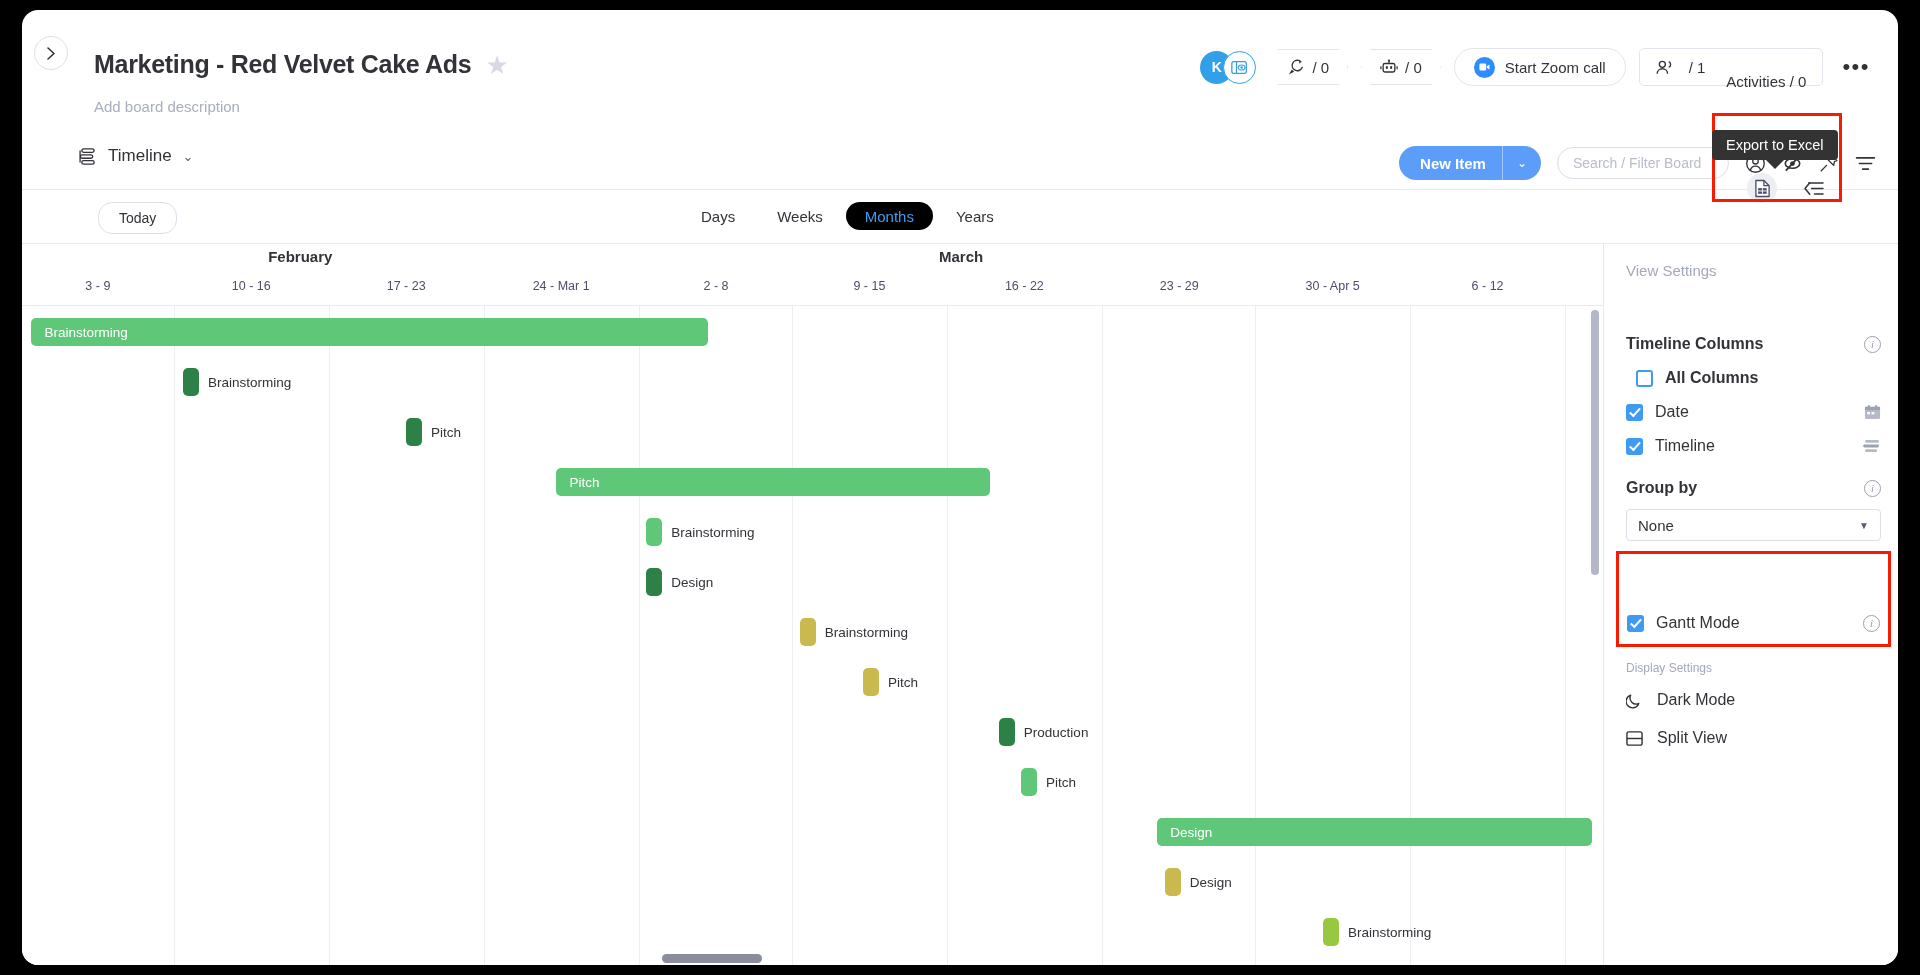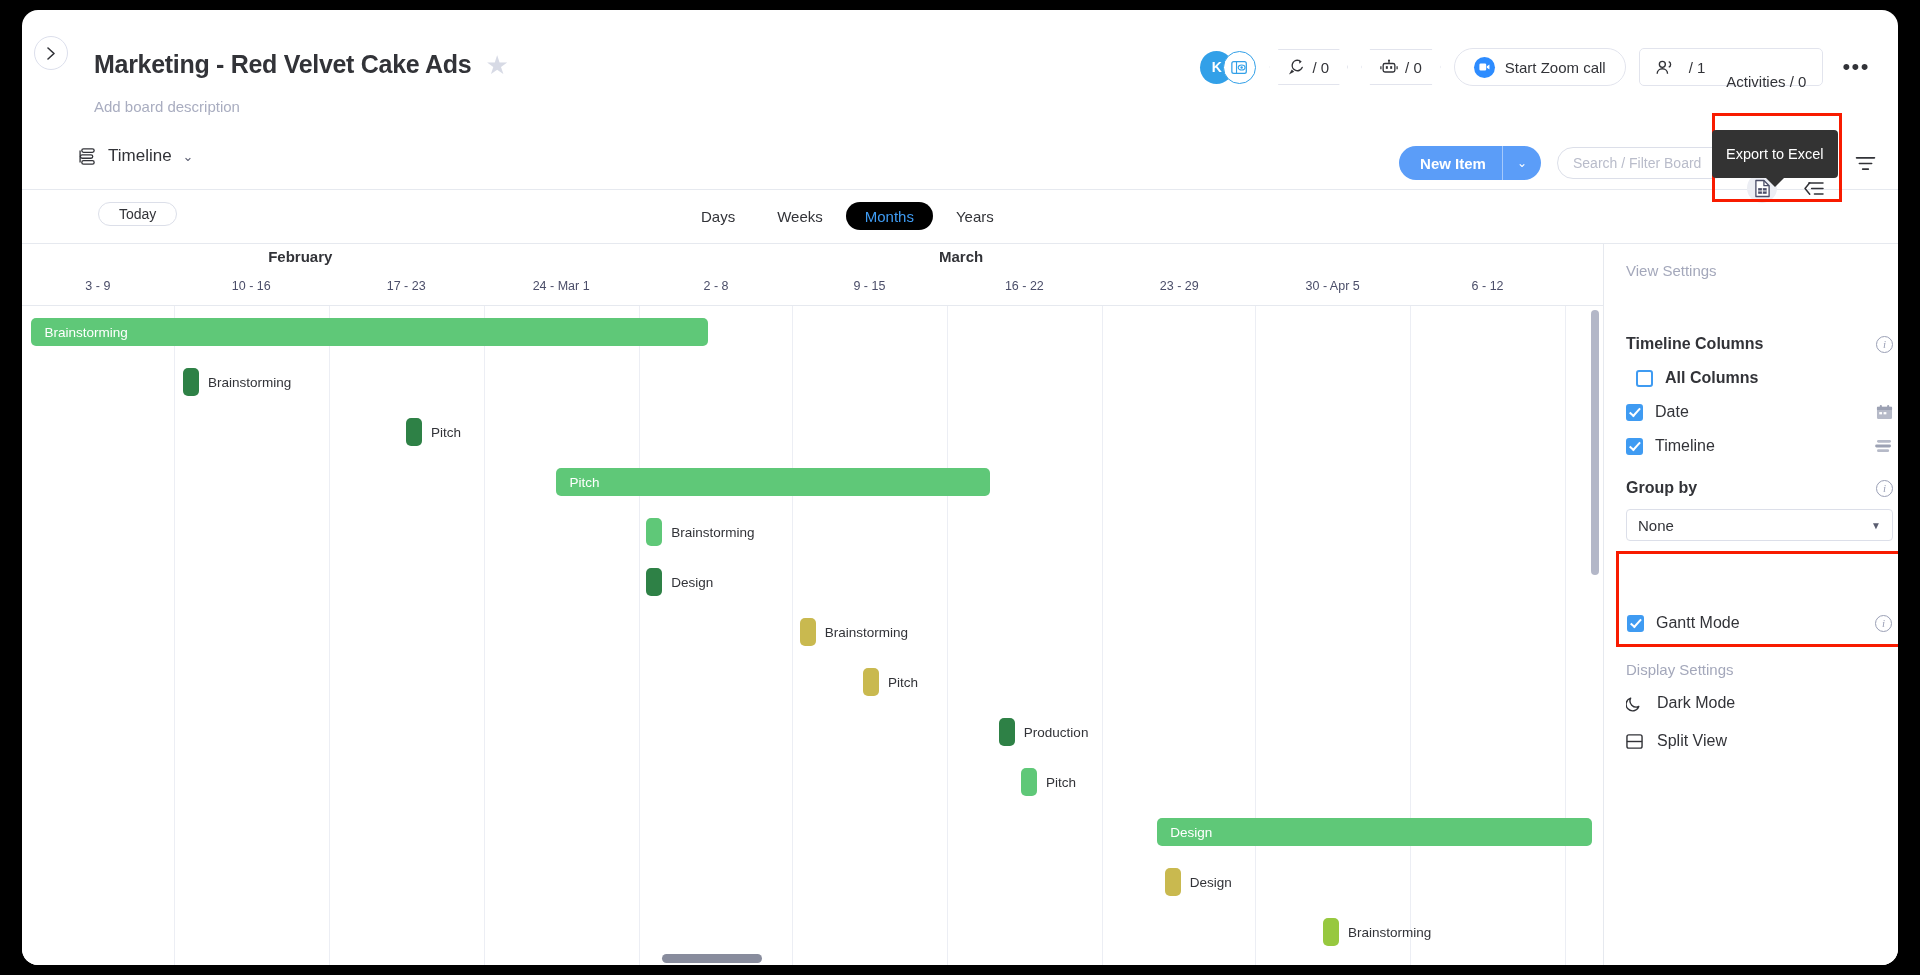--- a/index.html
+++ b/index.html
@@ -88,32 +88,32 @@
   .tbicon { color: #323338; display: flex; align-items: center; cursor: pointer; }
 
   
   .export-highlight {
     position: absolute; left: 1690px; top: 103px; width: 130px; height: 89px;
     border: 3px solid #f81b00; background: transparent; z-index: 40; pointer-events: none;
   }
   .tooltip {
     position: absolute; left: 1690px; top: 120px;
     background: #333333; color: #fff; font-size: 14.5px;
-    padding: 16px 14px; border-radius: 4px; white-space: nowrap; z-index: 41;
+    padding: 7px 14px; border-radius: 4px; white-space: nowrap; z-index: 41;
   }
   .tooltip:after {
     content: ""; position: absolute; left: 50%; bottom: -9px; transform: translateX(-50%);
     border-left: 9px solid transparent; border-right: 9px solid transparent;
     border-top: 9px solid #333333;
   }
 
   
   .timebar { position: relative; height: 54px; border-bottom: 1px solid #e6e9ef; }
   .today-btn {
-    position: absolute; left: 76px; top: 12px; height: 24px; padding: 0 20px;
+    position: absolute; left: 76px; top: 12px; height: 32px; padding: 0 20px;
     border: 1px solid #dcdfe9; border-radius: 14px; background: #fff;
     font-size: 14px; color: #323338; display: flex; align-items: center; cursor: pointer;
   }
   .zoom-levels { position: absolute; left: 660px; top: 12px; display: flex; gap: 4px; }
   .zl { height: 28px; padding: 0 19px; border-radius: 14px; display: flex; align-items: center;
         font-size: 15px; color: #323338; cursor: pointer; }
   .zl.active { background: #000000; color: #3f9bf2; }
 
   
   .body-wrap { position: relative; height: 721px; display: flex; }
@@ -146,21 +146,21 @@
     background: #9a9fb5; border-radius: 4px; opacity: .75; cursor: pointer;
   }
   .hscroll {
     position: absolute; left: 640px; bottom: 2px; width: 100px; height: 9px;
     background: #6a6f85; border-radius: 5px; opacity: .8; cursor: pointer;
   }
 
   
   .side-panel {
     width: 295px; border-left: 1px solid #e6e9ef; background: #fff;
-    padding: 18px 5px 0 22px; position: relative;
+    padding: 18px 17px 0 22px; position: relative;
   }
   .panel-section-title { font-size: 15px; color: #a4a8bb; margin-bottom: 18px; }
   .panel-row { display: flex; align-items: center; justify-content: space-between; height: 34px; margin-top: 48px; }
   .panel-label { font-size: 16px; color: #323338; }
   .panel-label.bold { font-weight: bold; }
   .info-i {
     width: 17px; height: 17px; border-radius: 50%; border: 1.4px solid #9a9fb5;
     color: #9a9fb5; font-size: 11px; display: flex; align-items: center; justify-content: center;
     font-style: italic; font-family: "Liberation Serif", serif; cursor: pointer;
   }
@@ -177,21 +177,21 @@
   .select-box {
     height: 32px; border: 1px solid #dcdfe9; border-radius: 4px; background: #fff;
     display: flex; align-items: center; justify-content: space-between;
     padding: 0 11px; font-size: 15px; color: #323338; cursor: pointer; margin-top: 4px;
   }
   .gantt-highlight {
     border: 3px solid #f81b00; margin: 10px -10px 0 -10px; padding: 4px 8px;
   }
   .disp-row { display: flex; align-items: center; gap: 14px; height: 38px; cursor: pointer; }
   .disp-row .t { font-size: 16px; color: #323338; }
-  .sub-title { font-size: 15px; color: #a4a8bb; margin-top: 14px; margin-bottom: 6px; }
+  .sub-title { font-size: 12px; color: #a4a8bb; margin-top: 14px; margin-bottom: 6px; }
 </style>
 </head>
 <body>
 
 <div id="frame">
 
   <div class="header">
     <div class="collapse-btn">
       <svg width="9" height="13" viewBox="0 0 9 13">
           <path d="M1 1l6 5.5L1 12" stroke="#323338" stroke-width="1.6" fill="none" stroke-linecap="round" stroke-linejoin="round"></path>

